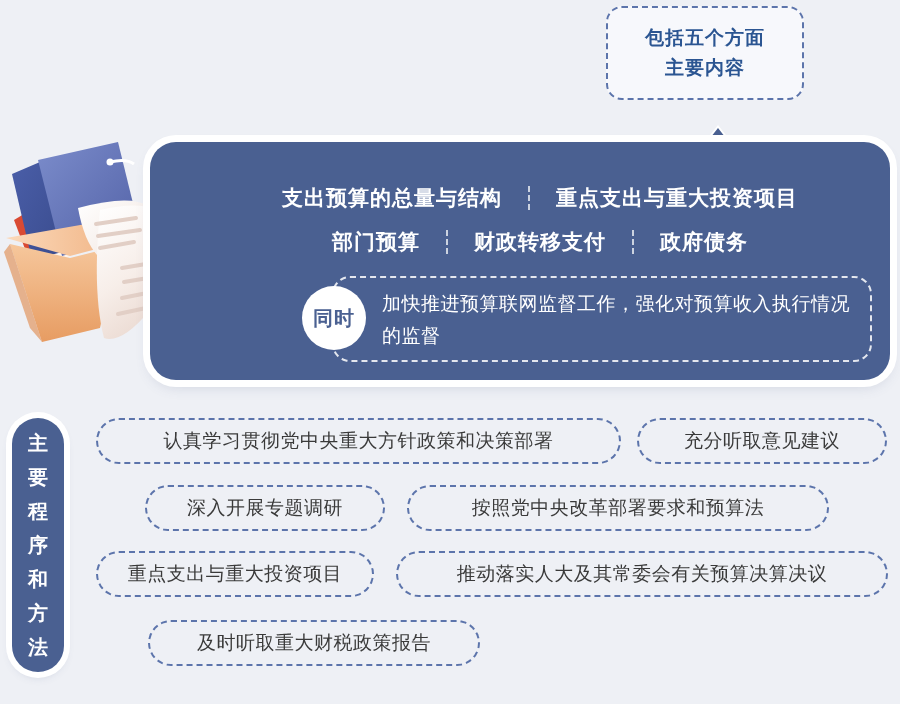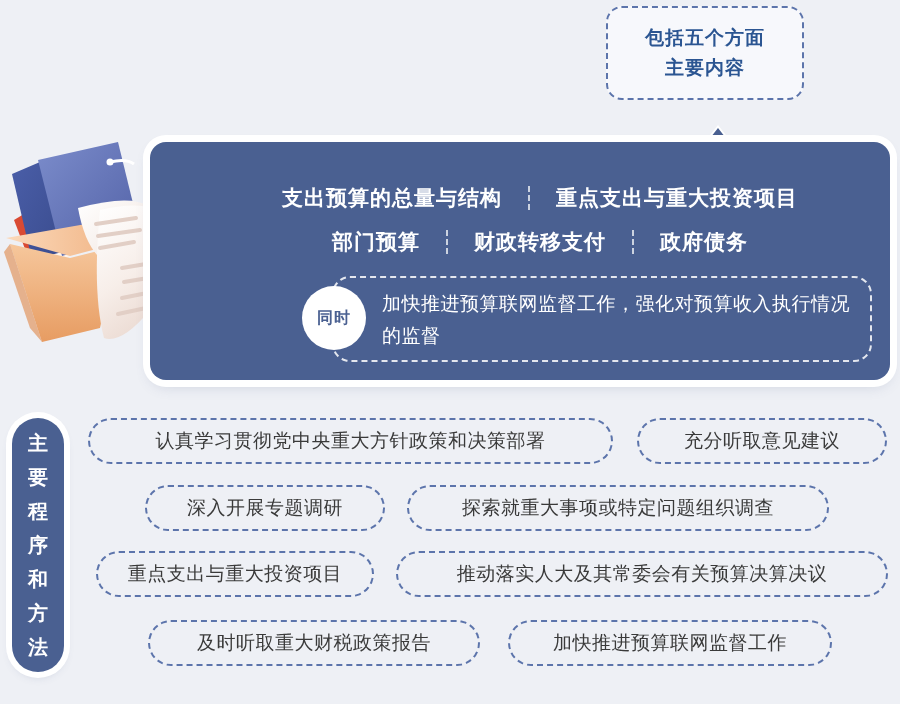--- a/index.html
+++ b/index.html
@@ -72,21 +72,21 @@
     width: 740px;
     height: 252px;
   }
   .panel {
     position: absolute;
     left: 0;
     top: 14px;
     width: 740px;
     height: 238px;
     background: #4a6091;
-    border-radius: 16px;
+    border-radius: 26px;
     box-shadow: 0 0 0 7px #ffffff, 0 6px 14px rgba(80,95,140,0.22);
   }
   .panel-tail {
     position: absolute;
     left: 546px;
     top: 0px;
     width: 0; height: 0;
     border-left: 22px solid transparent;
     border-right: 22px solid transparent;
     border-bottom: 28px solid #4a6091;
@@ -142,21 +142,21 @@
     position: absolute;
     left: 0px;
     top: 10px;
     width: 64px;
     height: 64px;
     border-radius: 50%;
     background: #ffffff;
     display: flex;
     align-items: center;
     justify-content: center;
-    font-size: 16px;
+    font-size: 20px;
     font-weight: bold;
     color: #4a6091;
     letter-spacing: 1px;
     z-index: 3;
   }
   .tongshi-text {
     position: absolute;
     left: 80px;
     top: 12px;
     width: 470px;
@@ -319,38 +319,35 @@
   <div class="vpill">
     <span class="vpill-char">主</span>
     <span class="vpill-char">要</span>
     <span class="vpill-char">程</span>
     <span class="vpill-char">序</span>
     <span class="vpill-char">和</span>
     <span class="vpill-char">方</span>
     <span class="vpill-char">法</span>
   </div>
 
-  <div class="pill" style="left: 88px; top: 418px; width: 525px; text-align: right;">
+  <div class="pill" style="left: 96px; top: 418px; width: 525px; text-align: right;">
     <span class="pill-label">认真学习贯彻党中央重大方针政策和决策部署</span>
   </div>
   <div class="pill" style="left: 637px; top: 418px; width: 250px;">
     <span class="pill-label">充分听取意见建议</span>
   </div>
   <div class="pill" style="left: 145px; top: 485px; width: 240px;">
     <span class="pill-label">深入开展专题调研</span>
   </div>
   <div class="pill" style="left: 407px; top: 485px; width: 422px;">
-    <span class="pill-label">探索就重大事项或特定问题组织调查</span>
+    <span class="pill-label">按照党中央改革部署要求和预算法</span>
   </div>
   <div class="pill" style="left: 96px; top: 551px; width: 278px;">
     <span class="pill-label">重点支出与重大投资项目</span>
   </div>
   <div class="pill" style="left: 148px; top: 620px; width: 332px;">
     <span class="pill-label">及时听取重大财税政策报告</span>
   </div>
   <div class="pill" style="left: 396px; top: 551px; width: 492px;">
     <span class="pill-label">推动落实人大及其常委会有关预算决算决议</span>
   </div>
-  <div class="pill" style="left: 508px; top: 620px; width: 324px;">
-    <span class="pill-label">加快推进预算联网监督工作</span>
-  </div>
 
 </div>
 
 </body></html>

